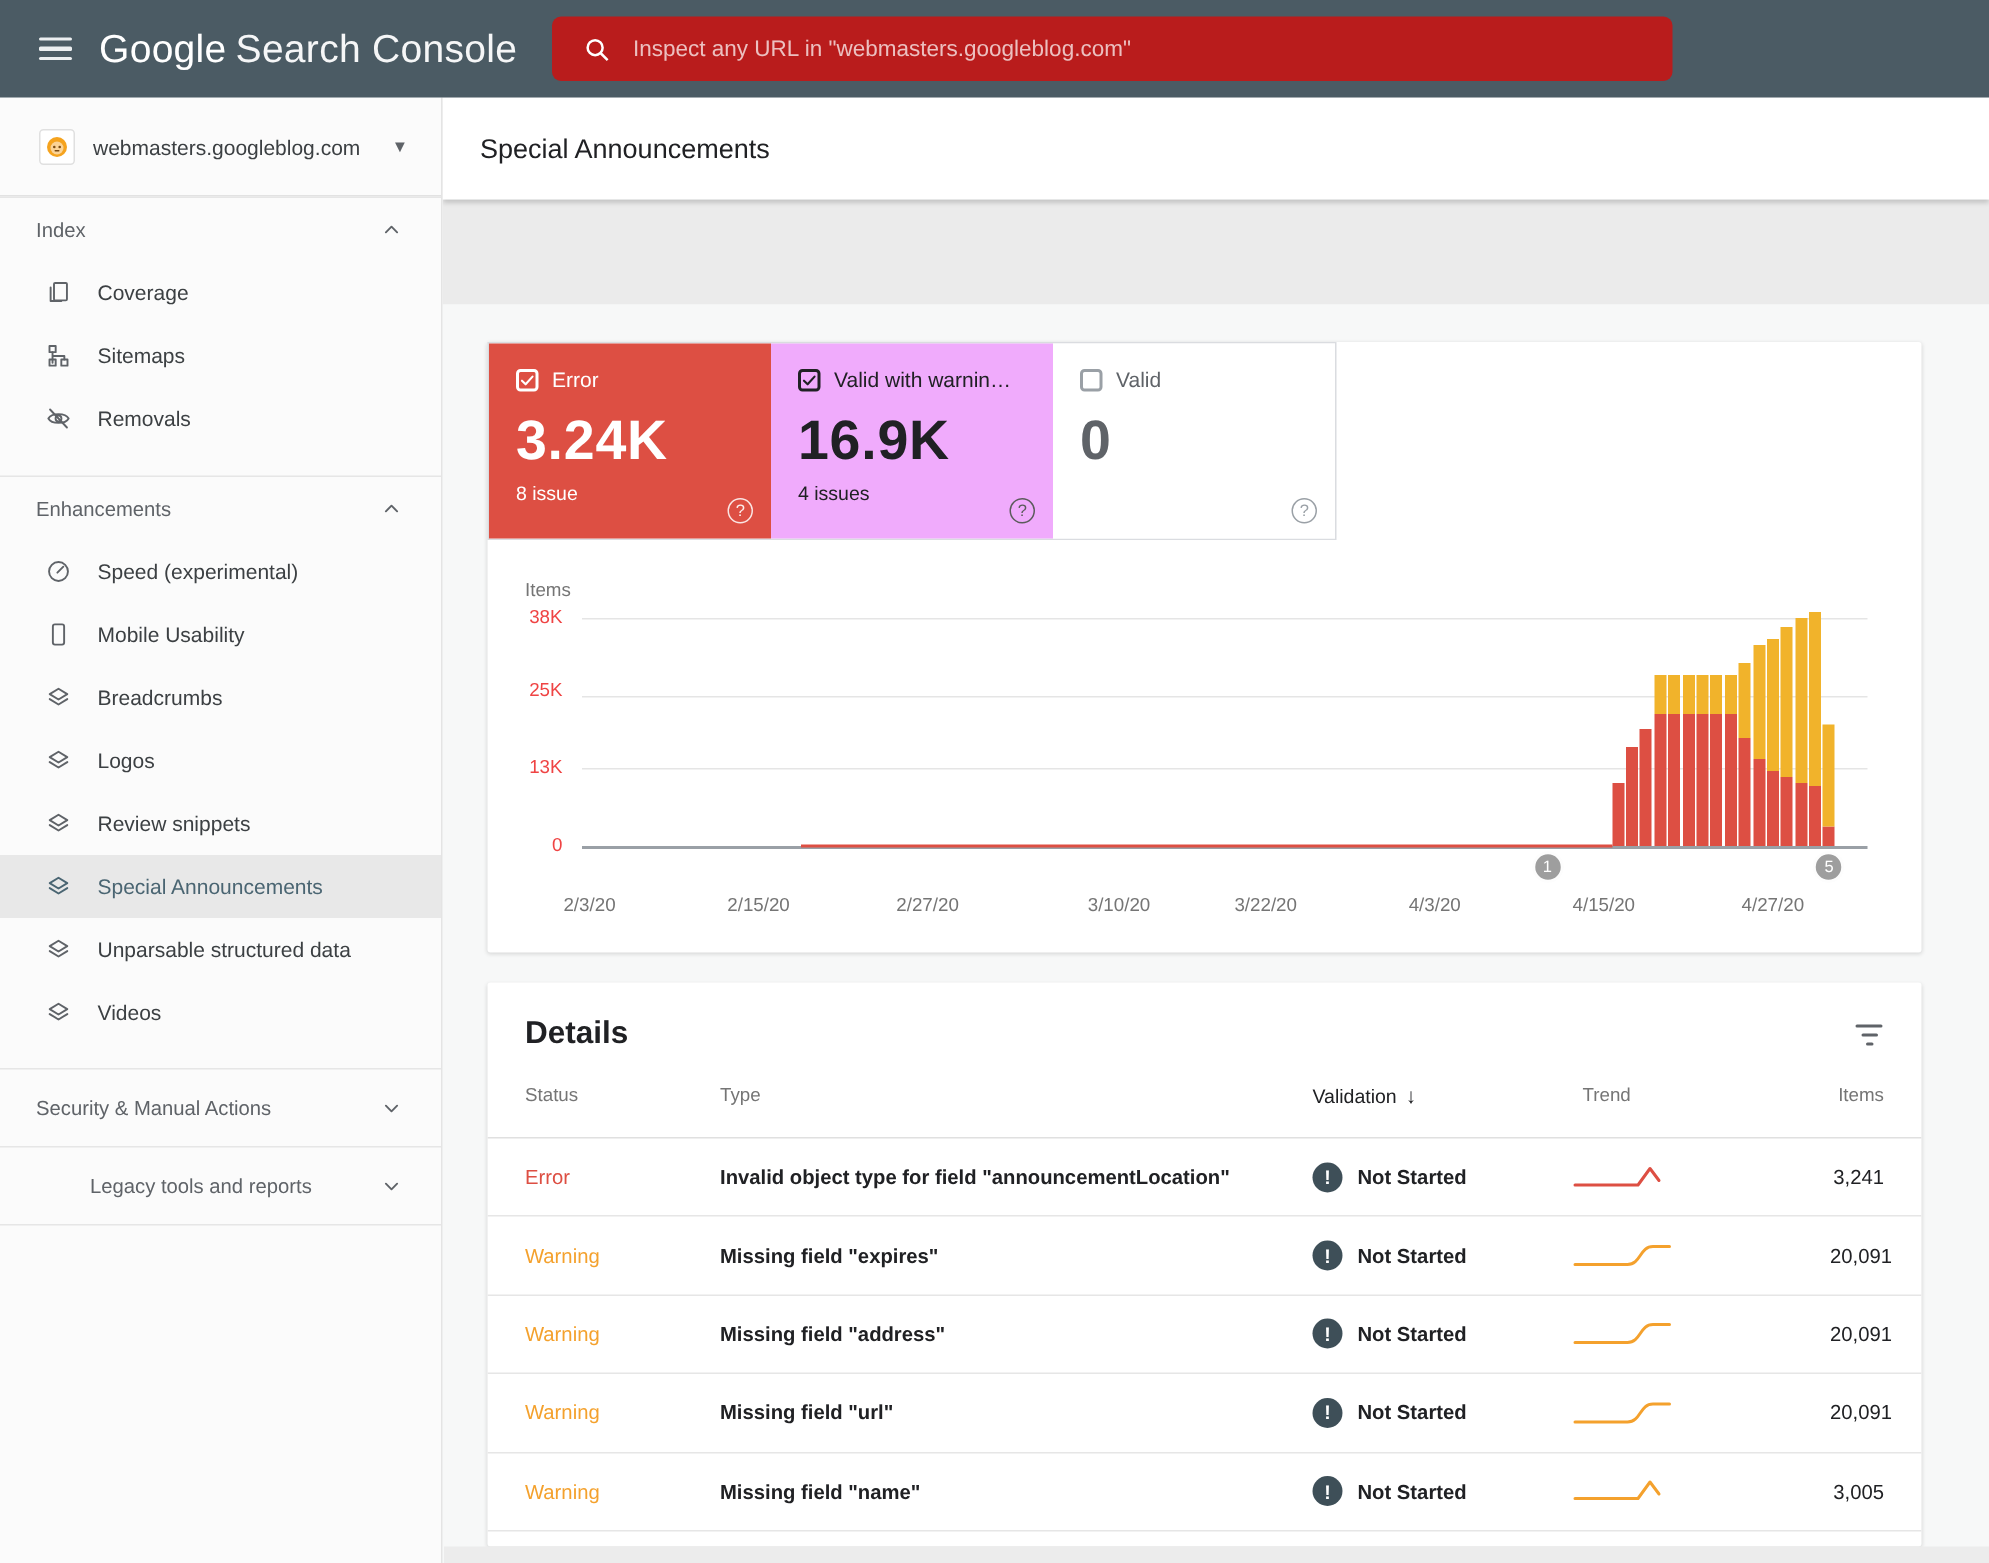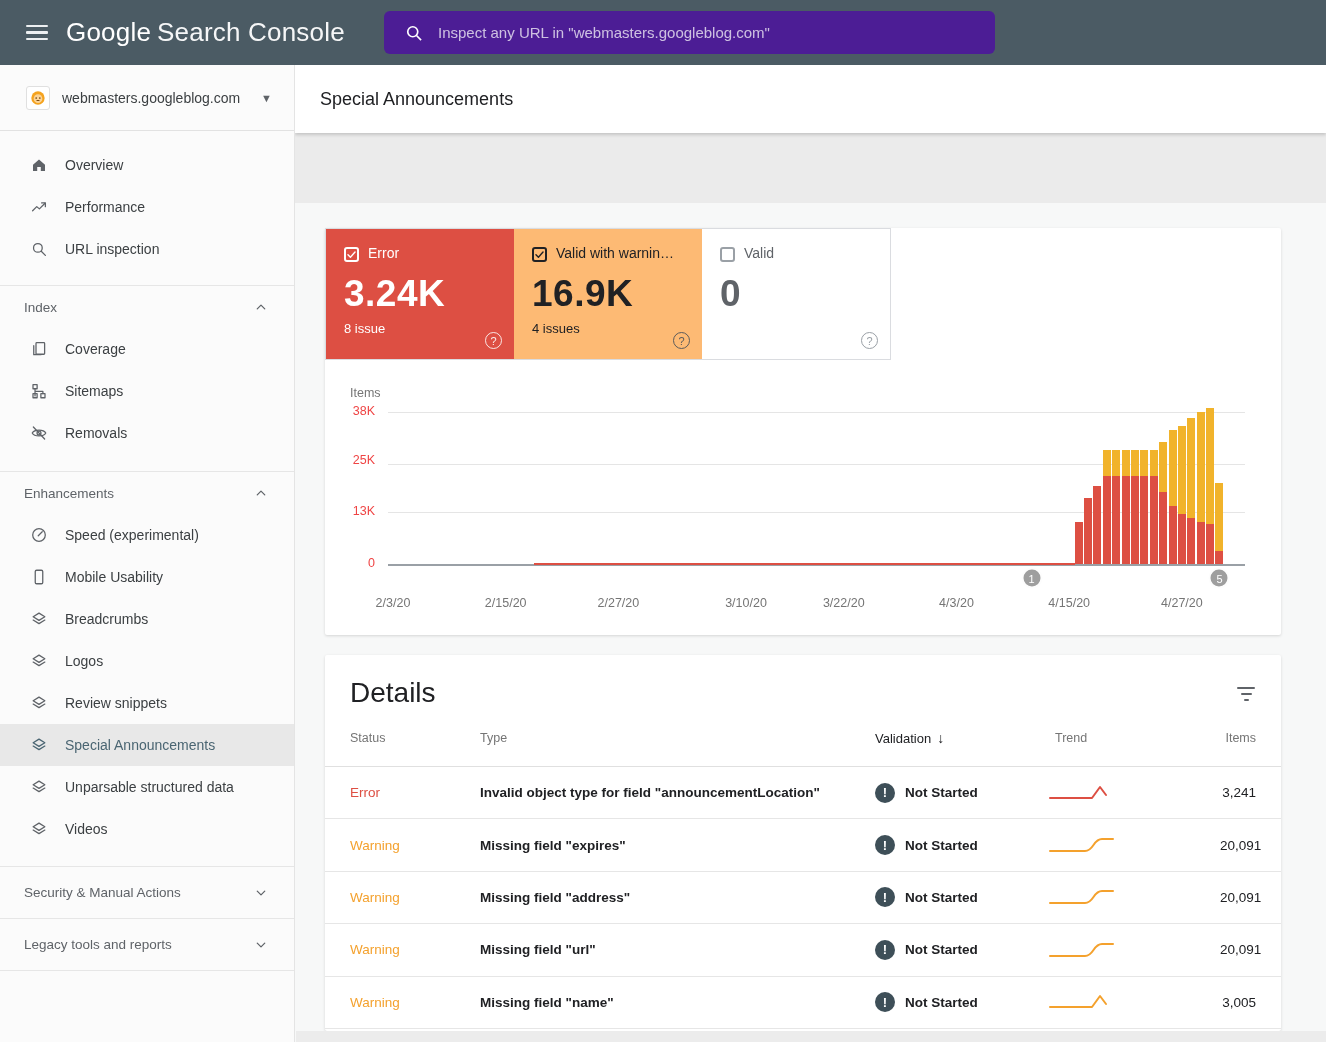--- a/index.html
+++ b/index.html
@@ -6,21 +6,21 @@
   html,body { width:1326px; height:1042px; }
   body { font-family:"Liberation Sans", sans-serif; position:relative; background:#f7f8f8; overflow:hidden; }
 
   
   .topbar { position:absolute; left:0; top:0; width:1326px; height:65px; background:#4b5b64; z-index:30; display:flex; align-items:center; }
   .hamburger { width:22px; height:16px; margin-left:26px; display:flex; flex-direction:column; justify-content:space-between; cursor:pointer; }
   .hamburger span { display:block; height:2.4px; background:#eceff1; border-radius:1px; }
   .logo { margin-left:18px; color:#fff; font-size:26px; letter-spacing:.2px; white-space:nowrap;text-align:right; }
   .logo .g { font-weight:500; margin-right:6px; }
   .logo .sc { font-weight:400; opacity:.95; }
-  .searchbox { position:absolute; left:384px; top:11px; width:611px; height:43px; background:#4c1d95; border-radius:6px; display:flex; align-items:center; }
+  .searchbox { position:absolute; left:368px; top:11px; width:747px; height:43px; background:#b91c1c; border-radius:6px; display:flex; align-items:center; }
   .searchbox svg { width:20px; height:20px; margin-left:20px; stroke:#fff; }
   .searchbox input { flex:1; background:transparent; border:none; outline:none; margin-left:14px; margin-right:14px; font-size:15px; color:#fff; font-family:"Liberation Sans",sans-serif; }
   .searchbox input::placeholder { color:rgba(255,255,255,.72); }
 
   
   .sidebar { position:absolute; left:0; top:65px; width:295px; height:977px; background:#fbfbfb; border-right:1px solid #e4e4e4; z-index:10; }
   .property { height:66px; border-bottom:1px solid #e2e2e2; display:flex; align-items:center; cursor:pointer; }
   .prop-fav { width:24px; height:24px; margin-left:26px; border:1px solid #e0e0e0; border-radius:3px; background:#fff; display:flex; align-items:center; justify-content:center; }
   .prop-name { margin-left:12px; font-size:14px; color:#3c4043; }
   .prop-caret { margin-left:auto; margin-right:22px; color:#5f6368; font-size:11px; }
@@ -51,41 +51,41 @@
   .card { width:188px; height:130px; position:relative; padding:16px 16px 0 18px; cursor:pointer; }
   .card .cb { width:15px; height:15px; border-radius:3px; border:2px solid; display:inline-block; vertical-align:-3px; position:relative; }
   .card .cb svg { position:absolute; left:-1px; top:-1px; width:13px; height:13px; stroke-width:2.6; fill:none; stroke-linecap:round; stroke-linejoin:round; }
   .card .cblabel { font-size:14px; margin-left:9px; white-space:nowrap; overflow:hidden; text-overflow:ellipsis; display:inline-block; max-width:140px; vertical-align:top; }
   .card .big { font-size:37px; font-weight:700; margin-top:10px; letter-spacing:.5px; }
   .card .sub { font-size:13px; margin-top:6px; }
   .card .help { position:absolute; right:12px; bottom:10px; width:17px; height:17px; border-radius:50%; border:1.5px solid; font-size:11px; display:flex; align-items:center; justify-content:center; }
   .card-error { background:#dd4f43; color:#fff; }
   .card-error .cb { border-color:#fff; } .card-error .cb svg { stroke:#fff; }
   .card-error .help { border-color:rgba(255,255,255,.85); color:rgba(255,255,255,.9); }
-  .card-warnings { background:#fdba74; color:#202124; }
+  .card-warnings { background:#f0abfc; color:#202124; }
   .card-warnings .cb { border-color:#202124; } .card-warnings .cb svg { stroke:#202124; }
   .card-warnings .help { border-color:#5b5b5b; color:#5b5b5b; }
   .card-valid { background:#fff; color:#5f6368; }
   .card-valid .cb { border-color:#9aa0a6; }
   .card-valid .help { border-color:#9aa0a6; color:#9aa0a6; }
 
   
   .chart-zone { position:absolute; left:0; top:0; width:956px; height:407px; }
   .gridline { position:absolute; height:1px; background:#e5e5e5; left:63px; width:857px; }
   .axisline { position:absolute; height:2px; background:#9aa0a6; left:63px; width:857px; }
   .redzero { position:absolute; height:2px; background:#dd4f43; }
   .ylab { position:absolute; width:42px; text-align:right; font-size:12.5px; color:#ef4444; }
   .items-lab { position:absolute; font-size:12.5px; color:#757575; }
   .xlab { position:absolute; font-size:12.5px; color:#757575; transform:translateX(-50%); }
   .bar { position:absolute; width:8px; }
   .marker { position:absolute; width:21px; height:21px; border-radius:50%; background:#9e9e9e; border:2px solid #fdfdfd; color:#fff; font-size:11px; display:flex; align-items:center; justify-content:center; transform:translate(-50%,-50%); }
 
   
   .details-head { display:flex; align-items:center; padding:22px 25px 0 25px; }
-  .details-head h2 { font-size:28px; font-weight:400; color:#202124; flex:1; }
+  .details-head h2 { font-size:21px; font-weight:700; color:#202124; flex:1; }
   .filter-ic { width:20px; height:16px; display:flex; flex-direction:column; align-items:center; justify-content:space-between; cursor:pointer; padding-top:2px; }
   .filter-ic span { display:block; height:2px; background:#5f6368; border-radius:1px; }
   .filter-ic span:nth-child(1){width:18px;} .filter-ic span:nth-child(2){width:11px;} .filter-ic span:nth-child(3){width:5px;}
   .tgrid { display:grid; grid-template-columns:130px 395px 180px 165px 1fr; align-items:center; padding:0 25px; }
   .thead { height:58px; border-bottom:1px solid #e0e0e0; color:#757575; font-size:12.5px; }
   .thead .sortcol { color:#202124; font-weight:500; font-size:13px; }
   .thead .sortarrow { font-size:14px; margin-left:6px; }
   .thead .items-h { text-align:right; }
   .trow { height:52.4px; border-bottom:1px solid #e6e6e6; cursor:pointer; }
   .trow .status { font-size:13.5px; }
@@ -127,42 +127,20 @@
           <circle cx="12" cy="13" r="6.5" fill="#fbd396"></circle>
           <circle cx="9.3" cy="12" r="1.3" fill="#7a4b12"></circle>
           <circle cx="14.7" cy="12" r="1.3" fill="#7a4b12"></circle>
           <rect x="9.5" y="15" width="5" height="1.4" rx=".7" fill="#7a4b12"></rect>
         </svg>
     </span>
     <span class="prop-name">webmasters.googleblog.com</span>
     <span class="prop-caret">▼</span>
   </div>
   <nav id="nav">
-      <div style="padding-top: 13px; padding-bottom: 15px;">
-        <div class="nav-item">
-          <svg class="icon" viewBox="0 0 24 24">
-            <path class="f" d="M4 11.6 12 4.6l8 7V20h-5.6v-5.2h-4.8V20H4z" fill="currentColor" stroke="none"></path>
-          </svg>
-          <span class="lbl">Overview</span>
-        </div>
-        <div class="nav-item">
-          <svg class="icon" viewBox="0 0 24 24">
-            <polyline points="3.5,17 9,11.5 12.5,14.5 20,7"></polyline>
-            <polyline points="15.5,6.5 20.5,6.5 20.5,11.5"></polyline>
-          </svg>
-          <span class="lbl">Performance</span>
-        </div>
-        <div class="nav-item">
-          <svg class="icon" viewBox="0 0 24 24">
-            <circle cx="10.5" cy="10.5" r="5.8"></circle>
-            <line x1="15" y1="15" x2="20.5" y2="20.5"></line>
-          </svg>
-          <span class="lbl">URL inspection</span>
-        </div>
-      </div>
       <div class="nav-divider"></div>
       <div style="padding-top: 0px; padding-bottom: 17px;">
         <div class="sec-header">
           <span class="lbl">Index</span>
           <svg class="icon chev" viewBox="0 0 24 24">
             <polyline points="7,14.5 12,9.5 17,14.5"></polyline>
           </svg>
         </div>
         <div class="nav-item">
           <svg class="icon" viewBox="0 0 24 24">
@@ -256,21 +234,21 @@
       <div class="nav-divider"></div>
       <div style="padding-top: 0px; padding-bottom: 0px;">
         <div class="sec-header tall">
           <span class="lbl">Security &amp; Manual Actions</span>
           <svg class="icon chev" viewBox="0 0 24 24">
             <polyline points="7,9.5 12,14.5 17,9.5"></polyline>
           </svg>
         </div>
       </div>
       <div class="nav-divider"></div>
-      <div style="padding-top: 0px; padding-bottom: 0px;">
+      <div style="padding-top: 0px; padding-bottom: 0px; padding-left: 36px;">
         <div class="sec-header tall">
           <span class="lbl">Legacy tools and reports</span>
           <svg class="icon chev" viewBox="0 0 24 24">
             <polyline points="7,9.5 12,14.5 17,9.5"></polyline>
           </svg>
         </div>
       </div>
       <div class="nav-divider"></div>
     </nav>
 </div>

